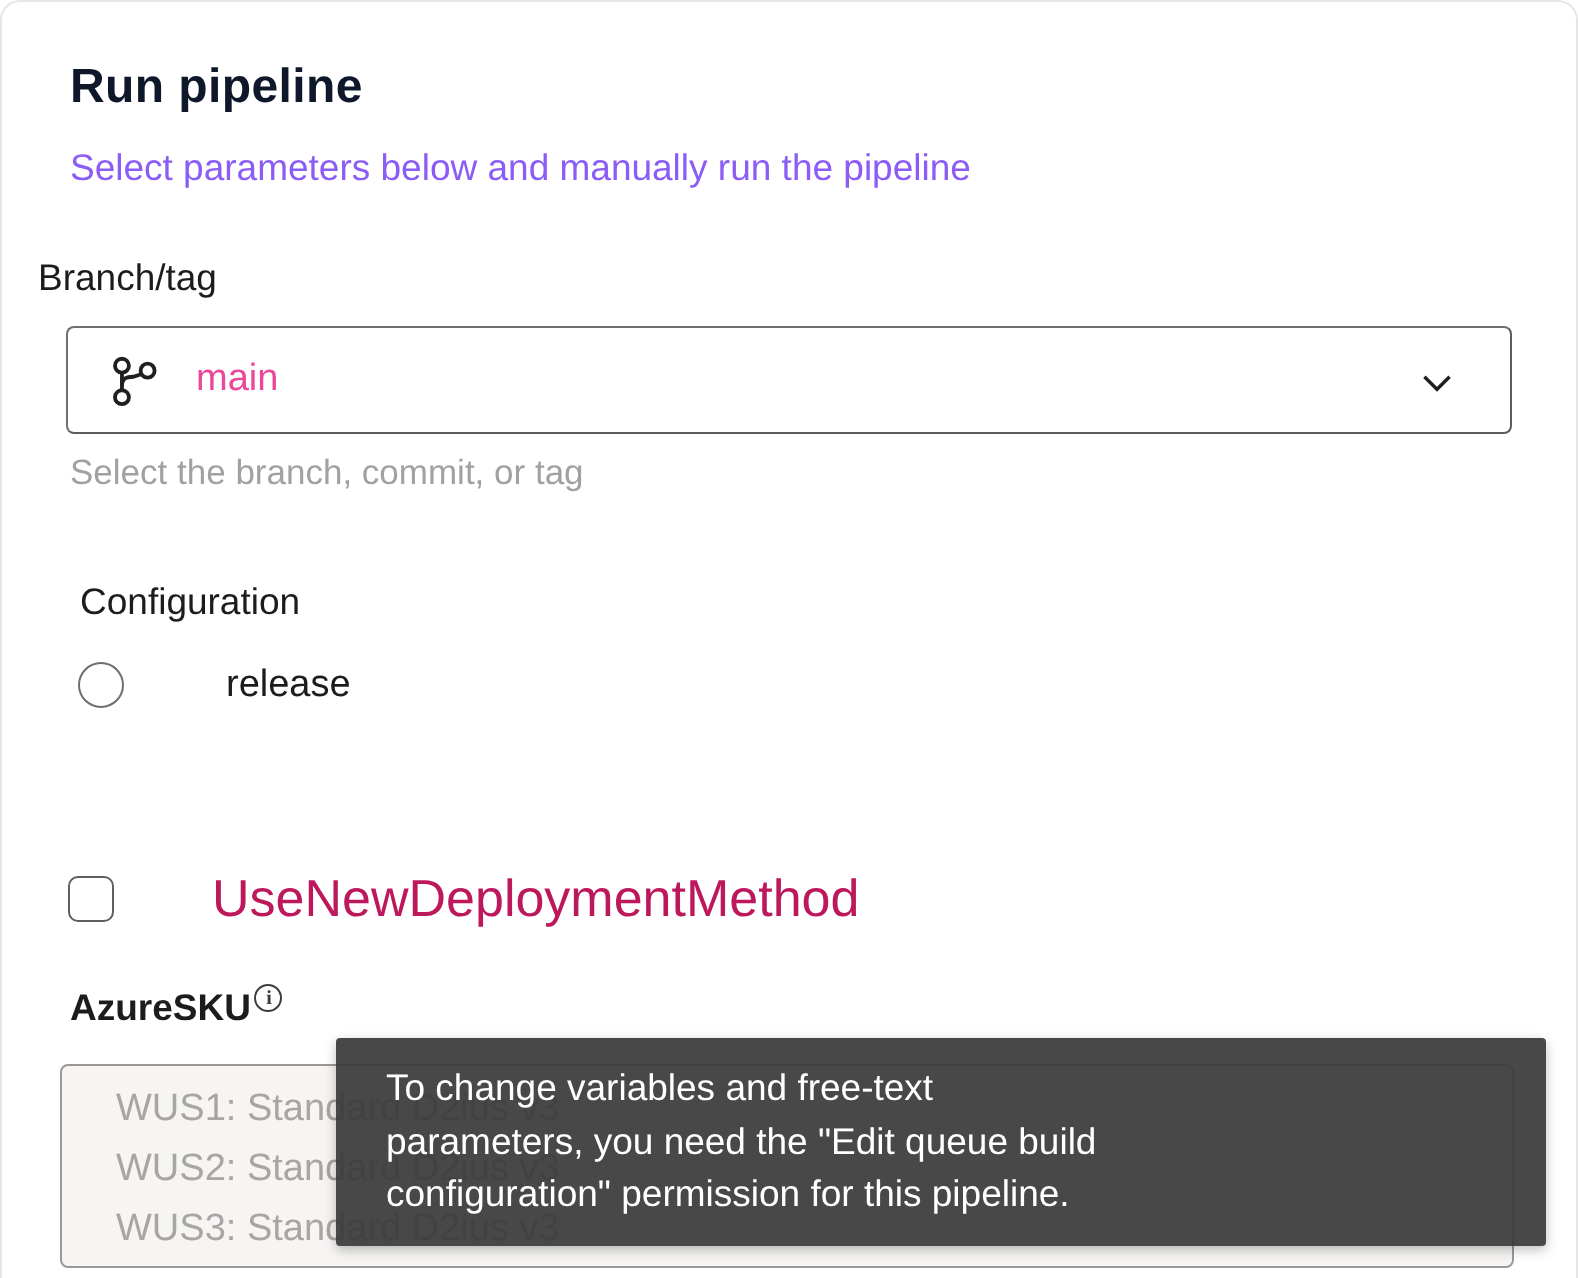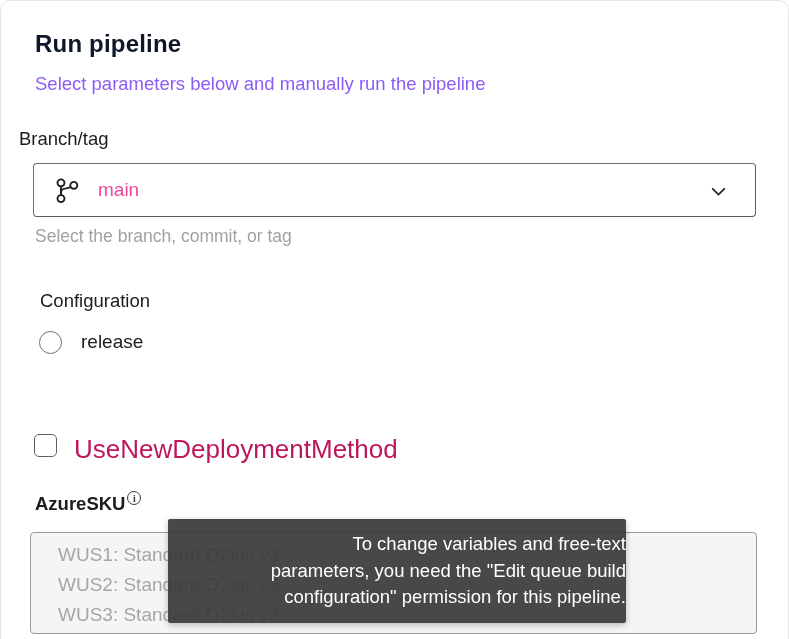--- a/index.html
+++ b/index.html
@@ -38,21 +38,21 @@
   .combo .combo-value { margin-left: 17px; font-size: 19px; color: #ec4899; }
   .combo .chev { position: absolute; right: 26px; top: 17px; display: flex; }
 
   .helper-text {
     position: absolute; left: 35px; top: 226px;
     font-size: 17.5px; color: #a3a1a0;
   }
 
   .config-label { left: 40px; top: 290px; }
 
-  .choice-row { position: absolute; display: flex; cursor: pointer; }
+  .choice-row { position: absolute; display: flex; align-items: center; cursor: pointer; gap: 32px; }
   .row-release { left: 39px; top: 331px; }
   .row-debug   { left: 39px; top: 372px; }
   .radio-outer {
     width: 23px; height: 23px; border-radius: 50%;
     border: 1.5px solid #6e6e6e; background: #fff;
     display: flex; align-items: center; justify-content: center; flex: none;
   }
   .radio-outer.selected { border: 4px solid #2b7cd3; }
   .radio-dot { width: 11px; height: 11px; border-radius: 50%; background: #2b7cd3; }
   .choice-row .choice-label { margin-left: 19px; font-size: 19px; color: #1c1c1c; }
@@ -76,27 +76,26 @@
     position: absolute; left: 30px; top: 532px; width: 727px; height: 102px;
     background: #f6f5f4; border: 1px solid #9b9998; border-radius: 4px;
     overflow: hidden; padding-top: 7px;
   }
   .listbox .list-option {
     padding-left: 27px; font-size: 19px; line-height: 30px; color: #a8a6a4;
     white-space: nowrap; cursor: default;
   }
 
   .tooltip {
-    position: absolute; left: 168px; top: 519px; width: 458px; height: 104px;
+    position: absolute; left: 168px; top: 519px; width: 605px; height: 104px;
     background: rgba(58, 58, 58, 0.93);
     border-radius: 2px;
     box-shadow: 0 2px 6px rgba(0,0,0,.25);
     padding: 12px 0 0 25px;
     z-index: 5;
-    text-align: right;
   }
   .tooltip .tip-line {
     color: #ffffff; font-size: 18.5px; line-height: 26.5px; white-space: nowrap;
   }
 
   svg { display: block; }
 </style>
 </head>
 <body>
 

